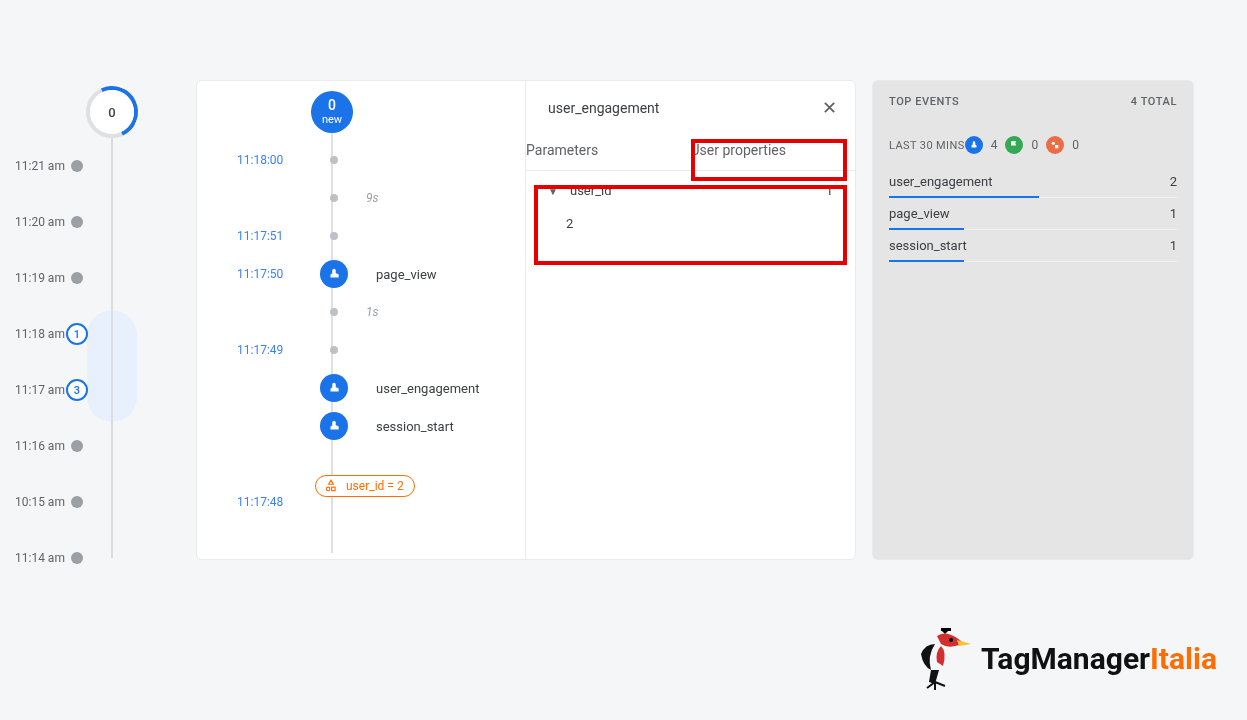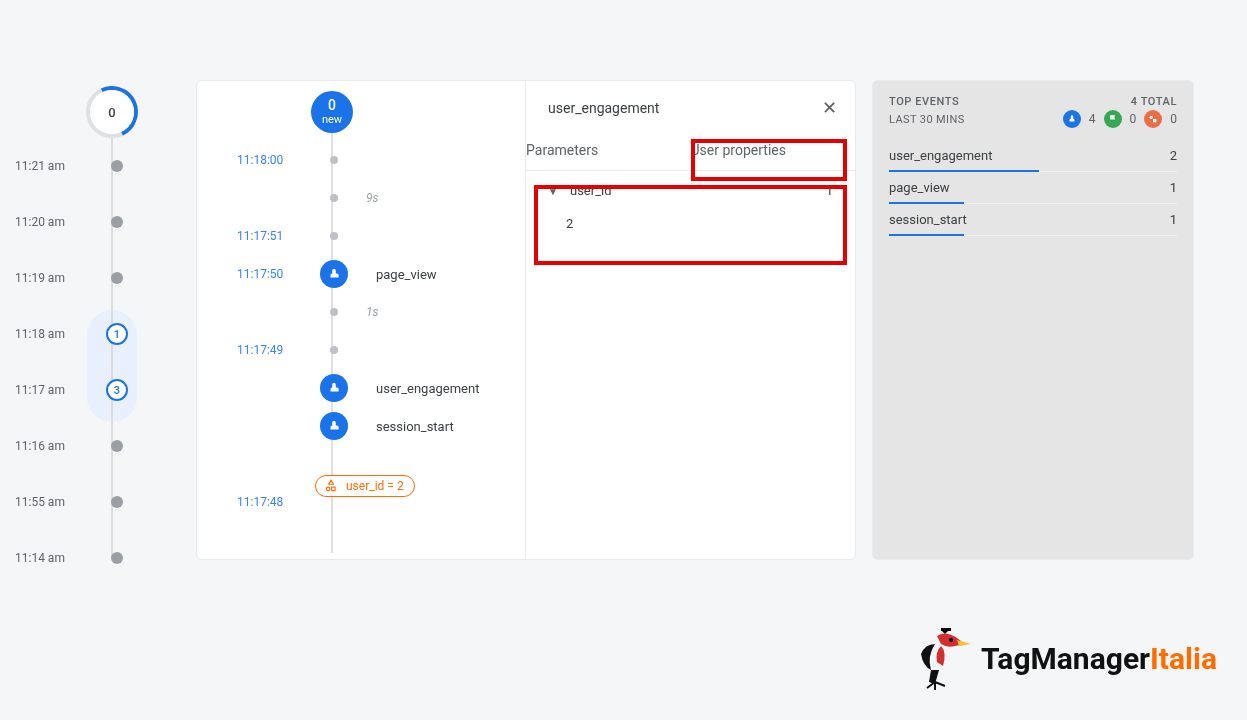--- a/index.html
+++ b/index.html
@@ -6,21 +6,21 @@
 body { background: #f5f6f8; width: 1247px; height: 720px; overflow: hidden; position: relative; }
 
 .container { display: flex; gap: 16px; padding: 10px 0 0 0; }
 
 
 .left-timeline { width: 180px; padding: 70px 0 0 15px; position: relative; }
 .left-timeline .zero-node { position: absolute; top: 80px; left: 90px; width: 44px; height: 44px; border-radius: 50%; background: #fff; display: flex; align-items: center; justify-content: center; font-size: 13px; color: #444; font-weight: 500; }
 .zero-arc { position: absolute; top: 76px; left: 86px; width: 52px; height: 52px; border: 4px solid transparent; border-top-color: #1a73e8; border-right-color: #1a73e8; border-radius: 50%; transform: rotate(20deg); }
 .zero-arc-bg { position: absolute; top: 76px; left: 86px; width: 52px; height: 52px; border: 4px solid #e0e0e0; border-radius: 50%; }
 .left-vline { position: absolute; top: 128px; left: 111px; width: 2px; height: 420px; background: #dcdcdc; }
-.lt-row { display: flex; align-items: center; height: 56px; gap: 40px; }
+.lt-row { display: flex; align-items: center; height: 56px; }
 .lt-time { width: 54px; font-size: 12px; color: #5f6368; }
 .lt-dot { width: 12px; height: 12px; border-radius: 50%; background: #9aa0a6; position: relative; z-index: 2; margin-left: 2px;}
 .lt-dot.ring { width: 22px; height: 22px; border: 2px solid #1a73e8; background: #fff; display: flex; align-items: center; justify-content: center; font-size: 11px; color: #1a73e8; font-weight: 500; margin-left: -3px;}
 .lt-rows { margin-top: 58px; }
 .highlight-col { position: absolute; top: 300px; left: 87px; width: 50px; height: 112px; background: #e8f0fe; border-radius: 25px; z-index: 0; }
 
 
 .mid-panel { background: #fff; border-radius: 6px; width: 660px; height: 480px; margin-top: 70px; border: 1px solid #e8eaed; display: flex; }
 .mid-left { width: 330px; border-right: 1px solid #e8eaed; position: relative; padding: 10px 0 0 40px; }
 .mid-new { position: absolute; top: 10px; left: 114px; width: 42px; height: 42px; background: #1a73e8; border-radius: 50%; display:flex; flex-direction:column; align-items:center; justify-content:center; color:#fff; font-size:11px; line-height:1.1; }
@@ -46,21 +46,21 @@
 .red-box { position:absolute; border: 4px solid #e60000; }
 .red-box.tabs { top: 58px; right: 8px; width: 156px; height: 42px; }
 .red-box.prop { top: 104px; left: 8px; right: 8px; height: 80px; }
 .prop-row { display:flex; justify-content:space-between; padding: 12px 22px; font-size: 13px; color: #3c4043; }
 .prop-row .arrow { color:#5f6368; margin-right:12px; font-size:10px;}
 .prop-val { padding: 6px 22px 0 40px; font-size:13px; color:#3c4043; }
 
 
 .right-panel { background:#e5e5e5; border-radius:6px; width:322px; height:480px; margin-top:70px; border:1px solid #e8eaed; padding: 14px 16px; }
 .rp-head { display:flex; justify-content:space-between; font-size: 11px; font-weight:500; color:#5f6368; letter-spacing: 0.6px; }
-.rp-sub { display:flex; justify-content:space-between; align-items:center; margin-top: 2px; margin-bottom: 12px;}
+.rp-sub { display:flex; align-items:center; margin-top: 28px; margin-bottom: 12px;}
 .rp-sub-l { font-size: 11px; color:#5f6368; letter-spacing:0.4px;}
 .badges { display:flex; gap:8px; align-items:center; font-size:12px; color:#5f6368;}
 .badge { width:18px; height:18px; border-radius:50%; display:inline-flex; align-items:center; justify-content:center; }
 .badge.blue { background:#1a73e8;}
 .badge.green { background:#34a853;}
 .badge.orange { background:#ea6d46;}
 .badge svg{width:10px;height:10px;fill:#fff;}
 .ev-row { display:flex; justify-content:space-between; padding: 8px 0; font-size:13px; color:#3c4043; border-bottom:1px solid #f1f1f1; position:relative;}
 .ev-bar { position:absolute; bottom:-1px; left:0; height:2px; background:#1a73e8;}
 
@@ -98,21 +98,21 @@
         </div>
         <div class="lt-row">
           <div class="lt-time">11:17 am</div>
           <div class="lt-dot ring">3</div>
         </div>
         <div class="lt-row">
           <div class="lt-time">11:16 am</div>
           <div class="lt-dot"></div>
         </div>
         <div class="lt-row">
-          <div class="lt-time">11:55 am</div>
+          <div class="lt-time">10:15 am</div>
           <div class="lt-dot"></div>
         </div>
         <div class="lt-row">
           <div class="lt-time">11:14 am</div>
           <div class="lt-dot"></div>
         </div>
       </div>
   </div>
 
   <div class="mid-panel">

